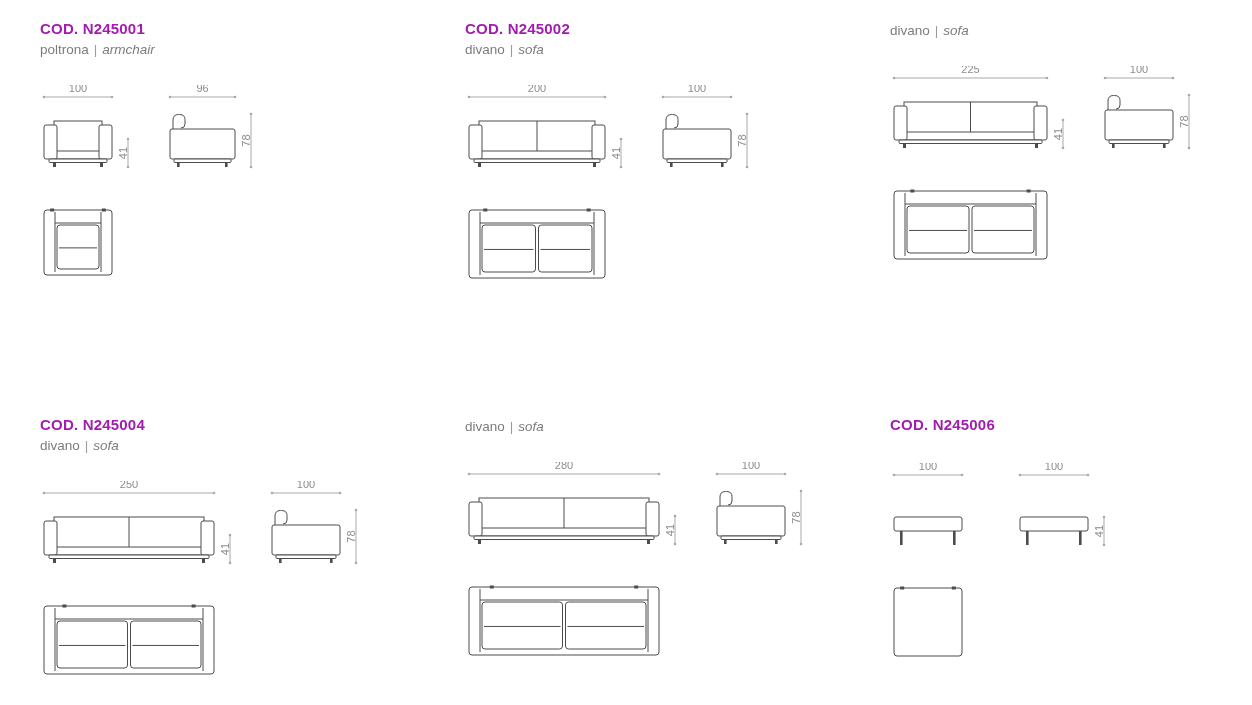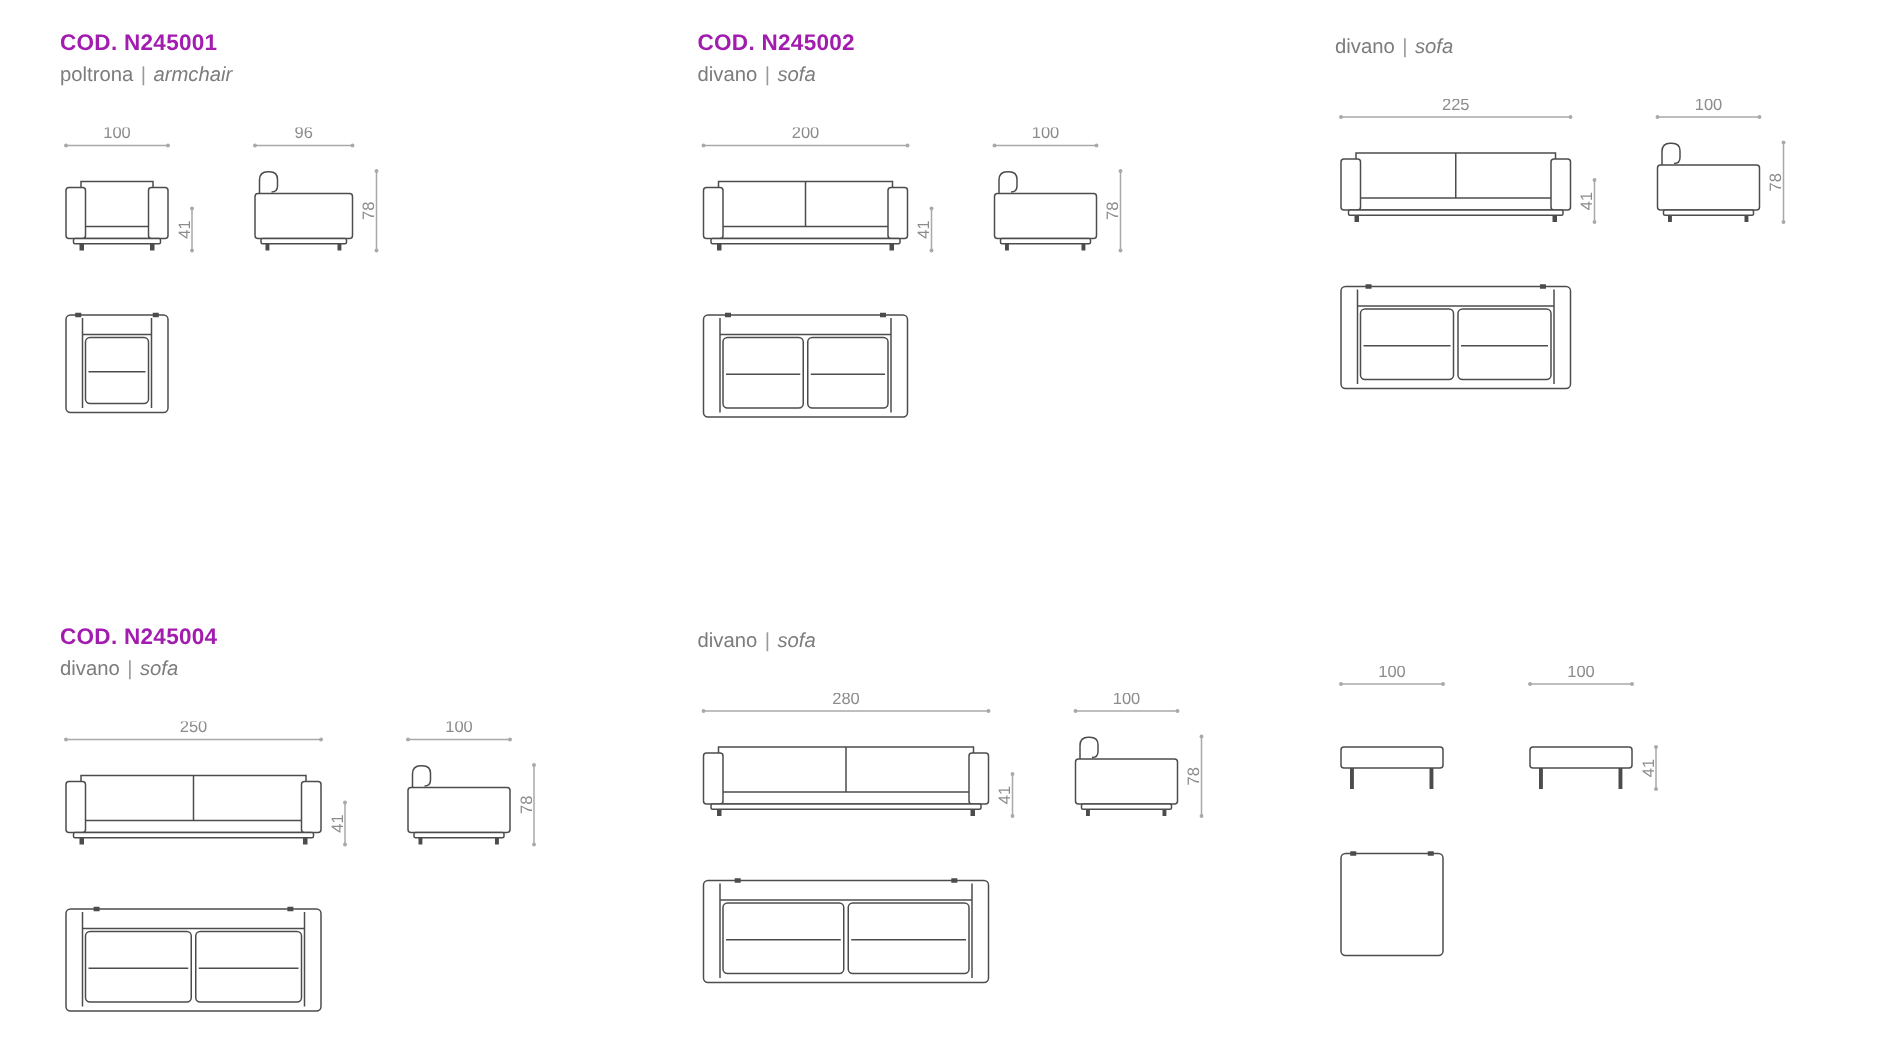--- a/index.html
+++ b/index.html
@@ -340,20 +340,21 @@
             <line x1="102.5" y1="164.44" x2="179" y2="164.44" stroke="#4c4c4c" stroke-width="1"></line>
             <rect x="24.8" y="123.5" width="4" height="3" fill="#4c4c4c"></rect>
             <rect x="169.2" y="123.5" width="4" height="3" fill="#4c4c4c"></rect>
           </g>
         </svg>
       </div>
   </section>
 
   <section class="cell">
     <header>
+      <h2 class="code">COD. N245006</h2>
     </header>
     <div class="drawing">
         <svg width="232" height="201" viewBox="0 0 232 201">
           <g>
             <line x1="4" y1="12" x2="72" y2="12" stroke="#a9a9a9" stroke-width="1"></line>
             <circle cx="4" cy="12" r="1.3" fill="#a9a9a9"></circle>
             <circle cx="72" cy="12" r="1.3" fill="#a9a9a9"></circle>
             <text x="38" y="7" text-anchor="middle" font-size="11" fill="#8c8c8c">100</text>
           </g>
           <g>

